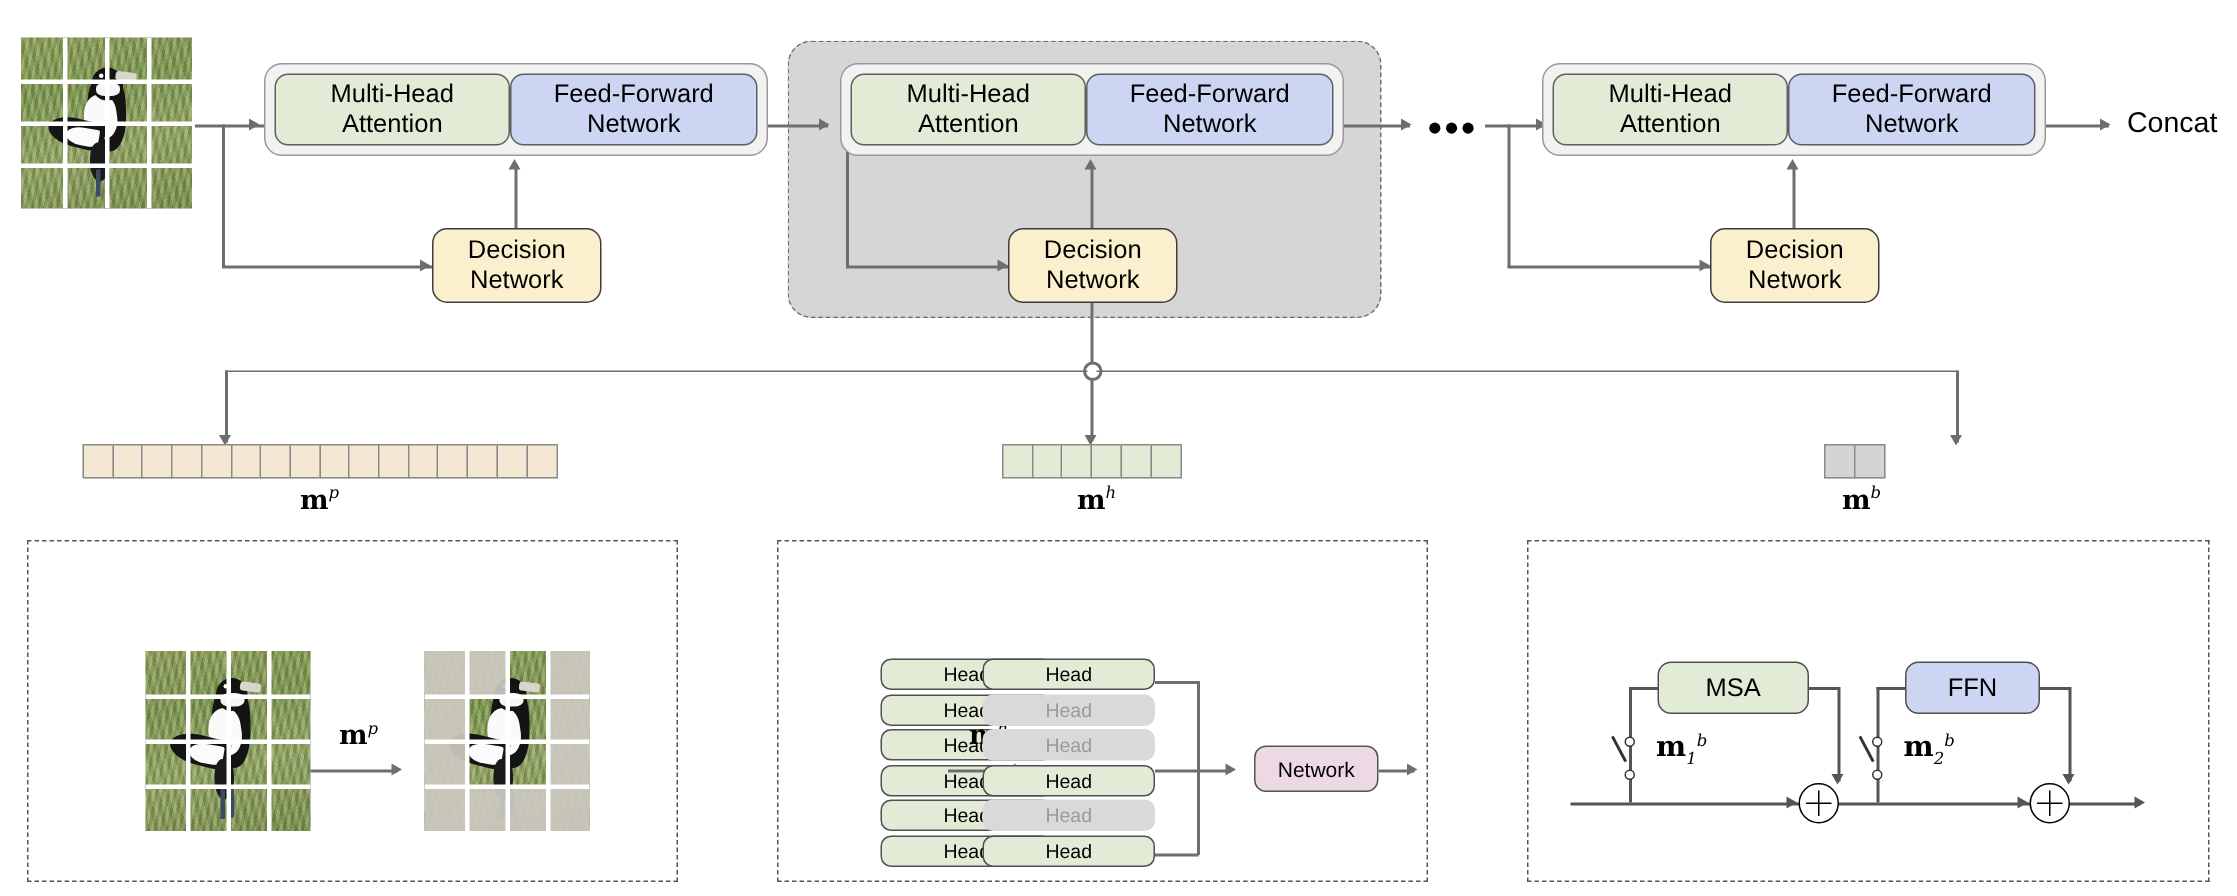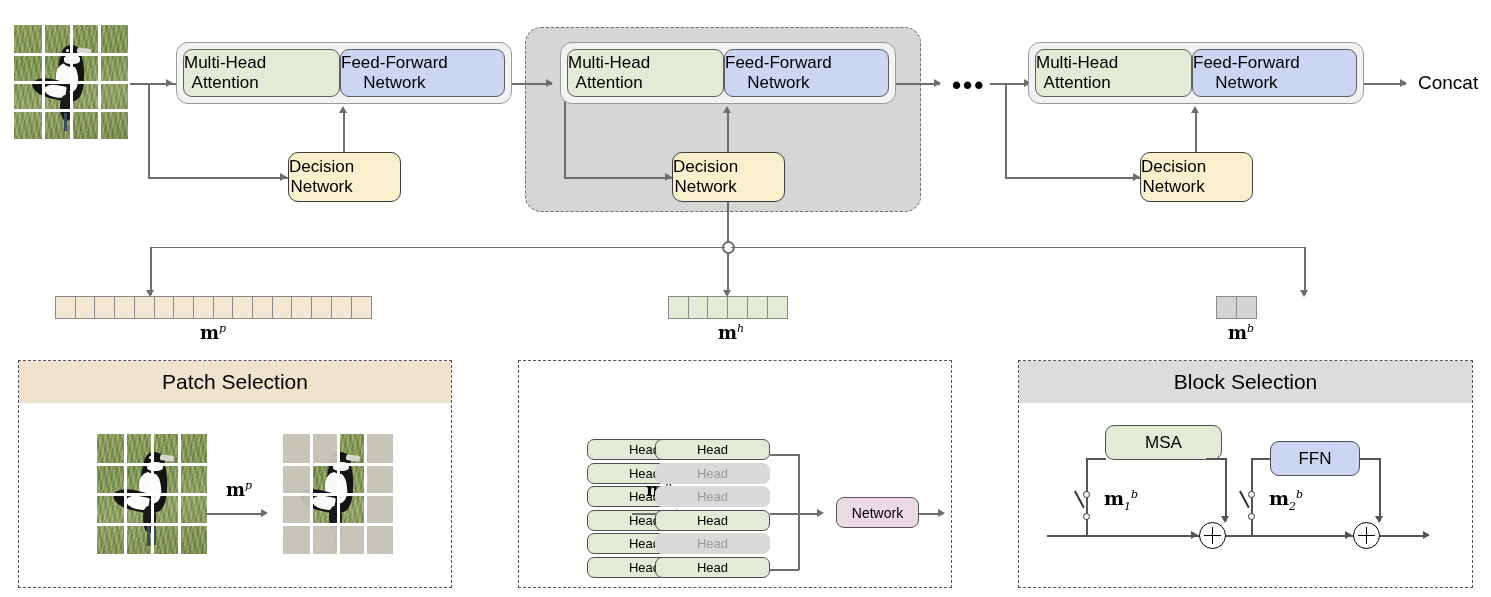--- a/index.html
+++ b/index.html
@@ -14,20 +14,21 @@
     background:#ffffff;
     overflow:hidden;
   }
 
   
   .node{
     position:absolute;
     box-sizing:border-box;
     display:flex;
     align-items:center;
+    justify-content:center;
     text-align:center;
     line-height:1.16;
     color:#000;
   }
   .blockshell{
     background:#f2f2f2;
     border:1.6px solid #9a9a9a;
     border-radius:12px;
   }
   .msa{
@@ -396,21 +397,20 @@
 
   <div class="maskrow mb" id="mask-block" style="left:1216px;top:296px;">
       <i style="width: 21px; height: 23px;"></i>
       <i style="width: 21px; height: 23px;"></i>
     </div>
   <div class="maskcap" style="left:1228px;top:322px;">
     <b>m</b><sup>b</sup>
   </div>
 
   <div class="panel" style="left:18px;top:360px;width:434px;height:228px;">
-    <div class="panel-hd hd-patch">Patch Selection</div>
 
     <div class="birdimg" style="left:78px;top:73px;width:110px;height:120px;">
       <div class="bird-part" style="left:44px;top:20px;width:26px;height:58px;background:#141414;border-radius:46% 46% 40% 40%;"></div>
       <div class="bird-part" style="left:42px;top:38px;width:22px;height:32px;background:#fafafa;border-radius:50% 40% 45% 50%;transform:rotate(-8deg);"></div>
       <div class="bird-part" style="left:47px;top:18px;width:21px;height:22px;background:#131313;border-radius:50%;"></div>
       <div class="bird-part" style="left:50px;top:28px;width:16px;height:9px;background:#f5f5f5;border-radius:40%;"></div>
       <div class="bird-part" style="left:63px;top:21px;width:14px;height:6px;background:#d8d5cc;border-radius:2px;transform:rotate(7deg);"></div>
       <div class="bird-part" style="left:52px;top:22px;width:3px;height:3px;background:#fff;border-radius:50%;"></div>
       <div class="bird-part" style="left:16px;top:56px;width:40px;height:20px;background:#151515;border-radius:60% 15% 30% 60%;transform:rotate(14deg);"></div>
       <div class="bird-part" style="left:29px;top:62px;width:23px;height:13px;background:#fbfbfb;border-radius:50% 10% 30% 50%;transform:rotate(10deg);"></div>
@@ -523,28 +523,27 @@
     <div class="ln lnh" style="left:251px;top:152px;width:51px;"></div>
     <div class="arrowR" style="left:298px;top:147.5px;"></div>
     <div class="concat" style="left:317px;top:136px;width:83px;height:31px;">
       <span>Network</span>
     </div>
     <div class="ln lnh" style="left:400px;top:152px;width:24px;"></div>
     <div class="arrowR" style="left:419px;top:147.5px;"></div>
   </div>
 
   <div class="panel" style="left:1018px;top:360px;width:455px;height:228px;">
-    <div class="panel-hd hd-block">Block Selection</div>
 
     <div class="ln ln-d lnh" style="left:28px;top:174px;width:380px;"></div>
     <div class="arrowR-d" style="left:404px;top:169.5px;"></div>
 
     <div class="ln ln-d lnv" style="left:67px;top:97px;height:77px;"></div>
     <div class="ln ln-d lnh" style="left:67px;top:97px;width:20px;"></div>
-    <div class="opbox op-msa" style="left:86px;top:64px;width:117px;height:35px;">
+    <div class="opbox op-msa" style="left:86px;top:80px;width:101px;height:35px;">
       <span>MSA</span>
     </div>
     <div class="ln ln-d lnh" style="left:187px;top:97px;width:20px;"></div>
     <div class="ln ln-d lnv" style="left:206px;top:97px;height:63px;"></div>
     <div class="arrowD-d" style="left:202px;top:155px;"></div>
     <div class="oplus" style="left:180px;top:161px;"></div>
     <div class="arrowR-d" style="left:172px;top:169.5px;"></div>
 
     <div class="sw-dot" style="left:63.5px;top:130px;"></div>
     <div class="sw-dot" style="left:63.5px;top:152px;"></div>

